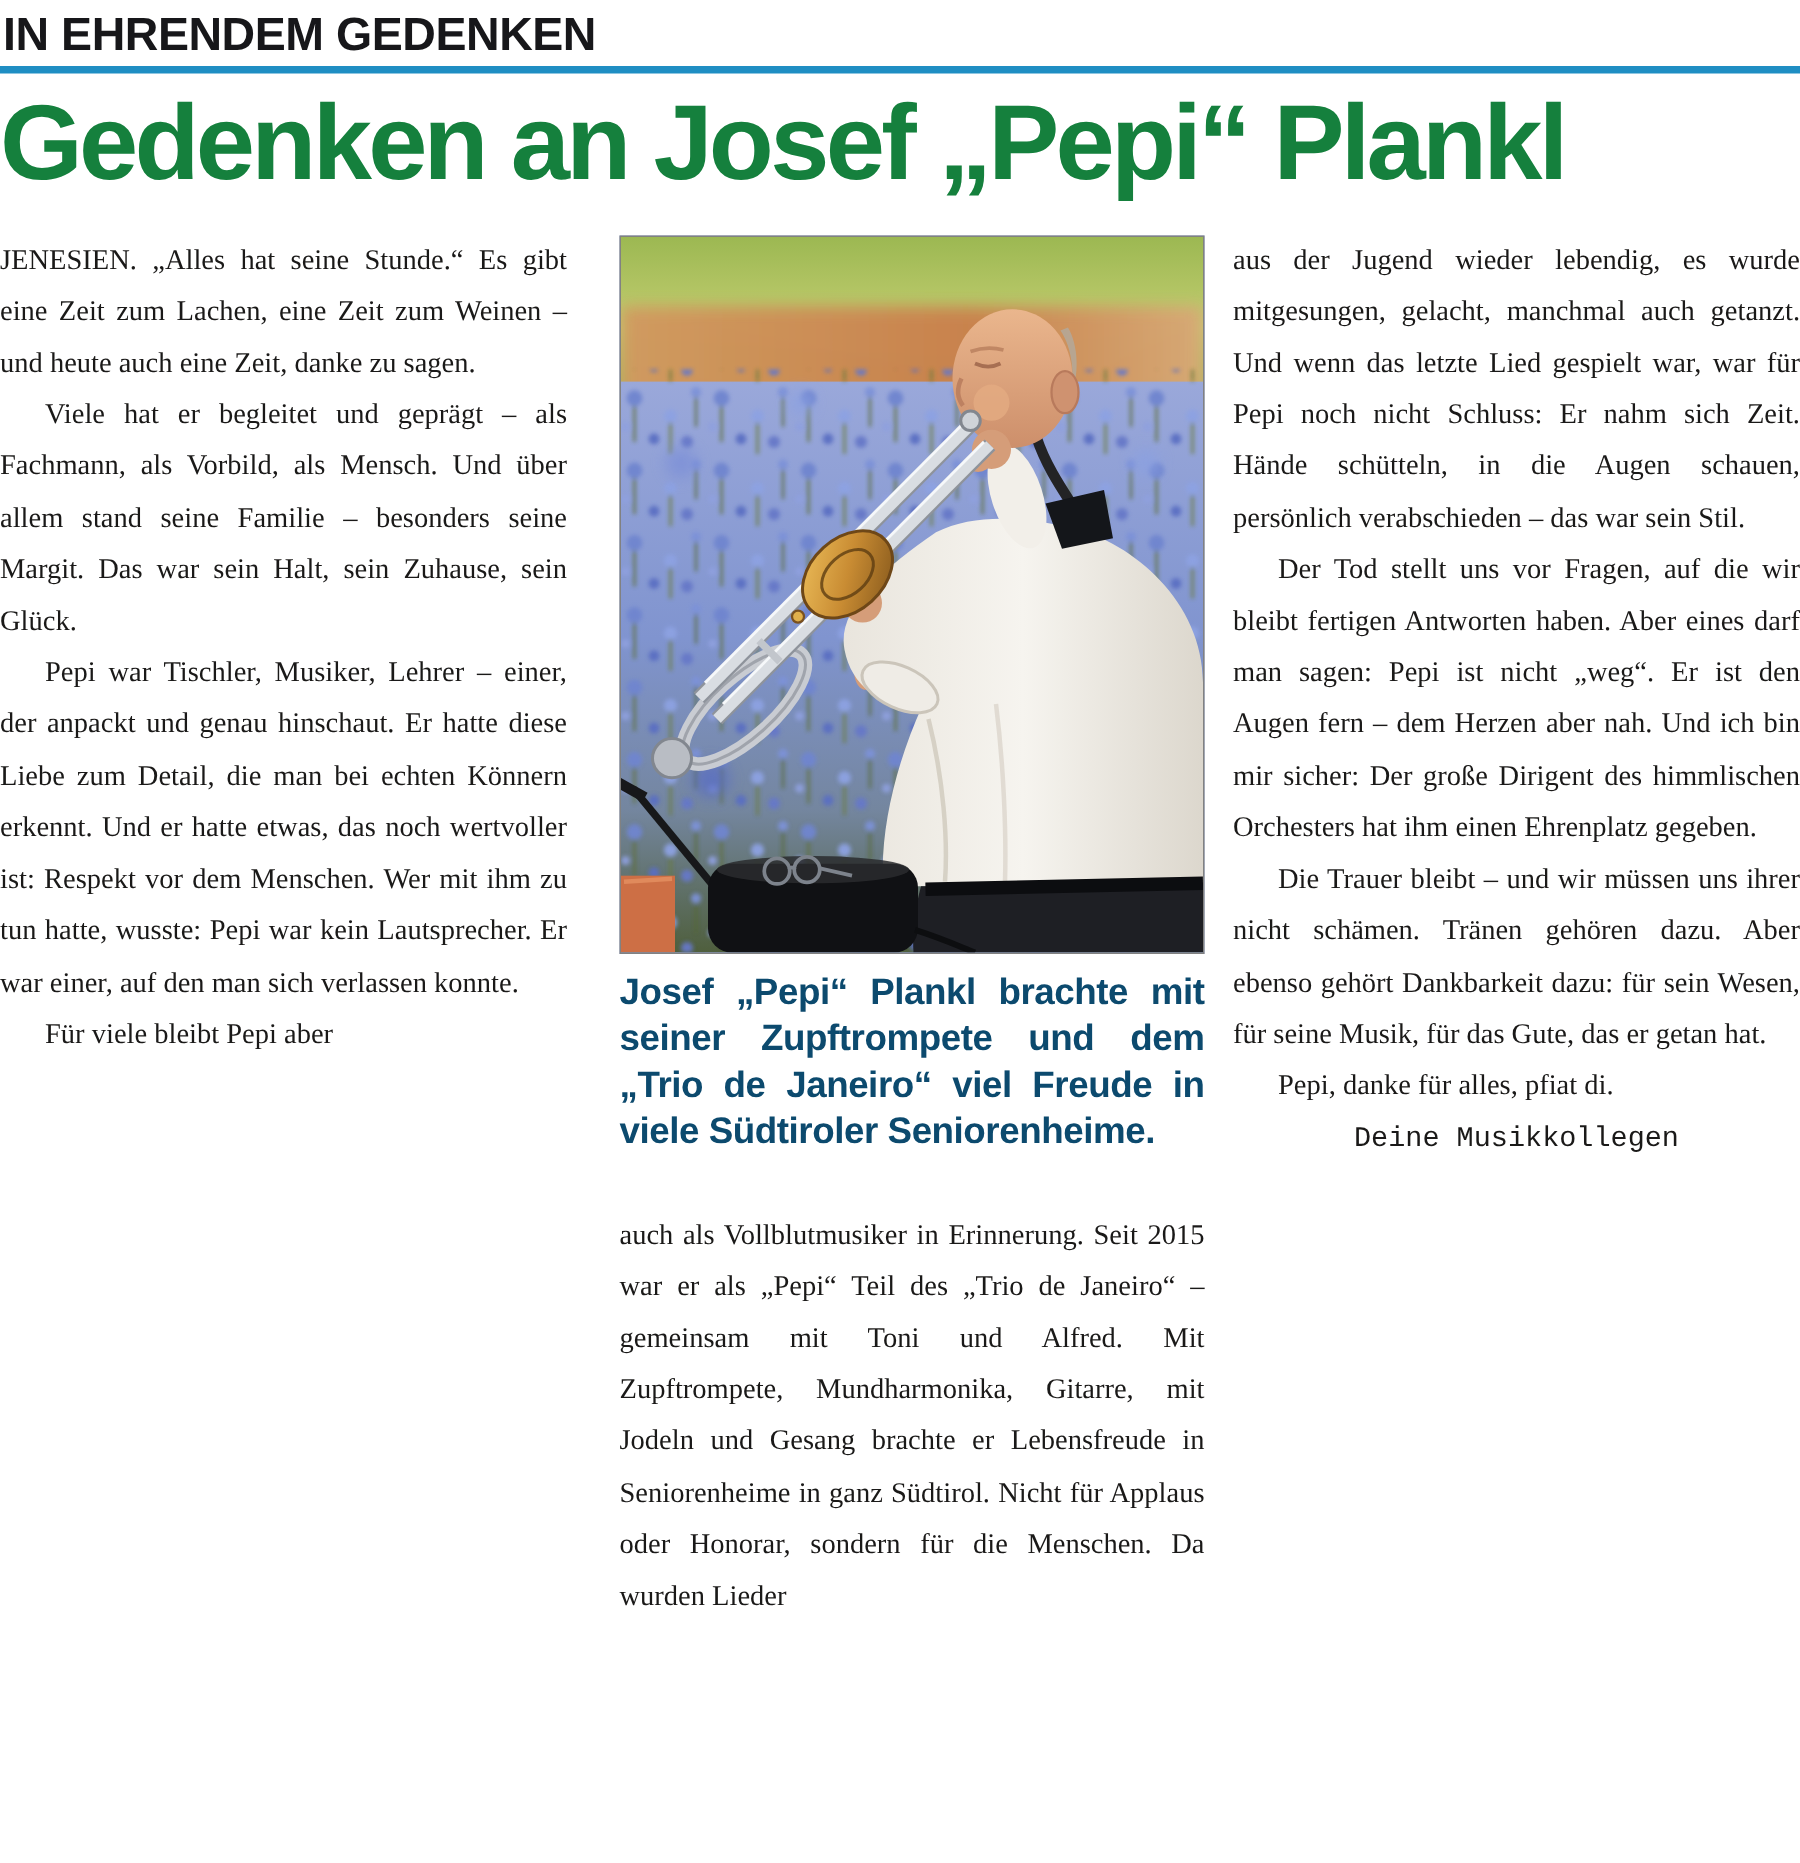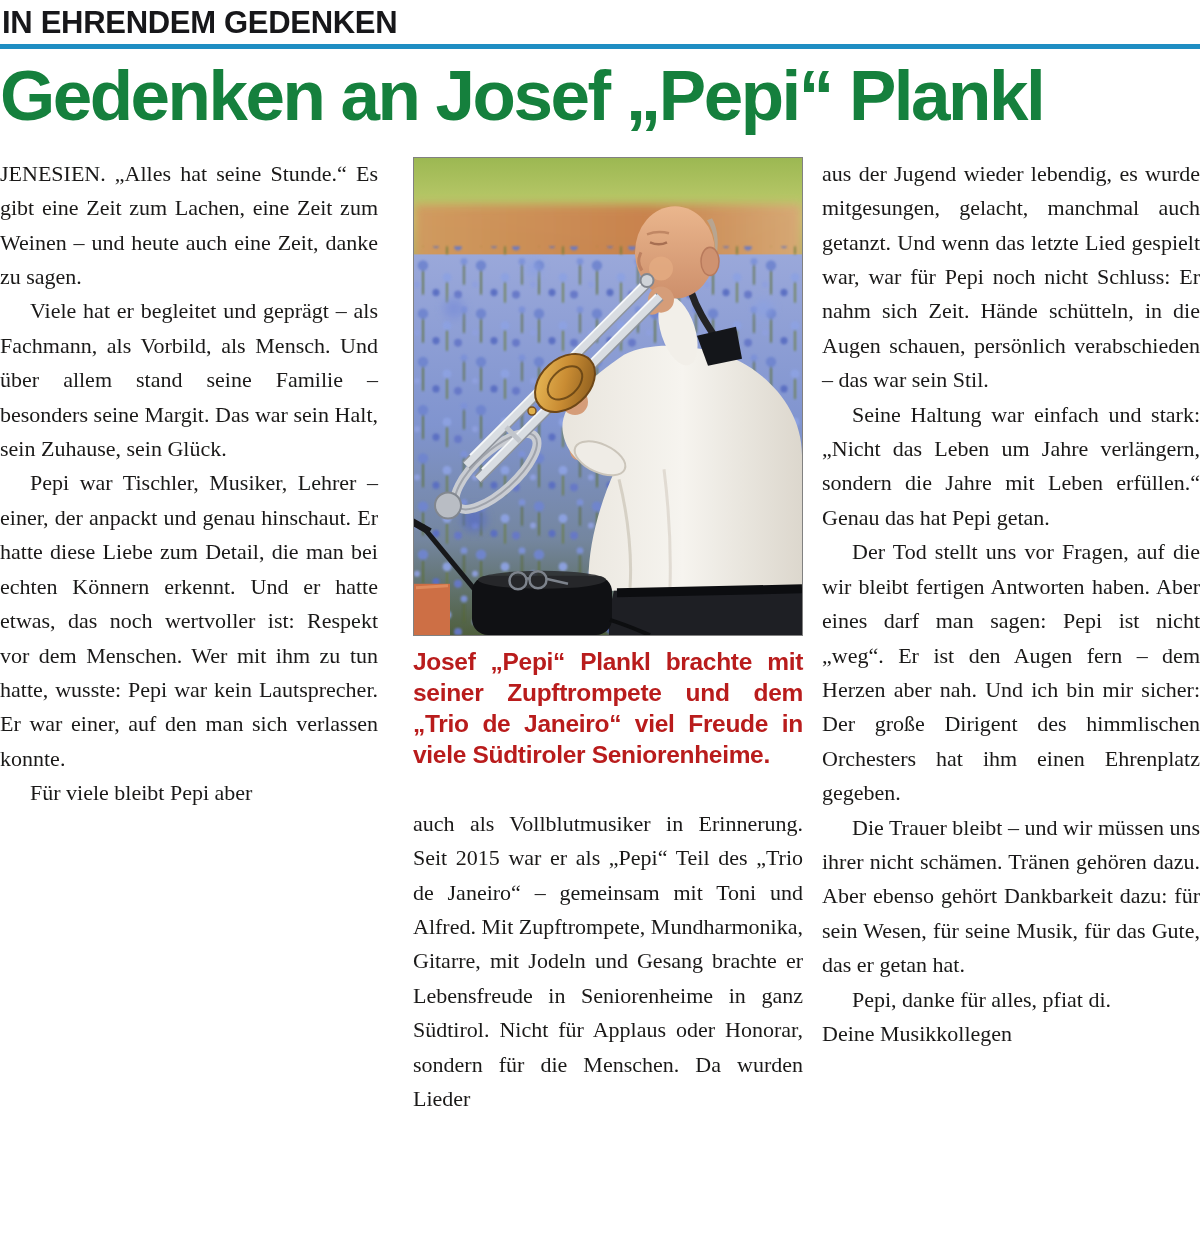--- a/index.html
+++ b/index.html
@@ -17,33 +17,33 @@
             margin:10px 0 0 0;color:#15803d;}
 
   
   .columns{display:grid;grid-template-columns:378px 35px 390px 19px 378px;
            margin-top:24px;}
   .col{min-width:0;}
   .col-1{grid-column:1;}
   .col-2{grid-column:3;}
   .col-3{grid-column:5;}
 
-  .col p{font-size:22px;line-height:34.4px;text-align:justify;margin:0;
+  .col p{font-size:19px;line-height:34.4px;text-align:justify;margin:0;
          hyphens:auto;-webkit-hyphens:auto;overflow-wrap:break-word;}
   .col p.ind{text-indent:30px;}
-  .col p.signoff-right{text-align:left;}
+  .col p.signoff-right{text-align:center;font-family:Liberation Mono, monospace;}
 
   
   figure{margin:0;padding:0;}
   .photo{width:388px;height:477px;border:1px solid #818181;box-sizing:content-box;
          overflow:hidden;background:#8c9fd0;}
   .photo svg{display:block;width:100%;height:100%;}
   .caption{font-family:"Liberation Sans", sans-serif;font-weight:600;
            font-size:24.5px;line-height:31px;text-align:justify;
-           letter-spacing:-0.3px;color:#b91c1c;margin-top:10px;
+           letter-spacing:-0.3px;color:#0c4a6e;margin-top:10px;
            hyphens:auto;-webkit-hyphens:auto;}
   .cont{margin-top:37px !important;}
 </style>
 </head>
 <body>
 
 <div class="page">
 
   <div class="kicker">IN EHRENDEM GEDENKEN</div>
   <div class="accent-rule"></div>
@@ -196,21 +196,20 @@
             </g>
           </svg>
         </div>
         <figcaption class="caption">Josef „Pepi“ Plankl brachte mit seiner Zupftrompete und dem „Trio de Janeiro“ viel Freude in viele Südtiroler Seniorenheime.</figcaption>
       </figure>
       <p class="cont">auch als Vollblutmusiker in Erinnerung. Seit 2015 war er als „Pepi“ Teil des „Trio de Janeiro“ – gemeinsam mit Toni und Alfred. Mit Zupftrompete, Mundharmonika, Gitarre, mit Jodeln und Gesang brachte er Lebensfreude in Seniorenheime in ganz Südtirol. Nicht für Applaus oder Honorar, sondern für die Menschen. Da wurden Lieder</p>
     </div>
 
     <div class="col col-3">
       <p>aus der Jugend wieder lebendig, es wurde mitgesungen, gelacht, manchmal auch getanzt. Und wenn das letzte Lied gespielt war, war für Pepi noch nicht Schluss: Er nahm sich Zeit. Hände schütteln, in die Augen schauen, persönlich verabschieden – das war sein Stil.</p>
-      <p class="ind">Seine Haltung war einfach und stark: „Nicht das Leben um Jahre verlängern, sondern die Jahre mit Leben erfüllen.“ Genau das hat Pepi getan.</p>
       <p class="ind">Der Tod stellt uns vor Fragen, auf die wir bleibt fertigen Antworten haben. Aber eines darf man sagen: Pepi ist nicht „weg“. Er ist den Augen fern – dem Herzen aber nah. Und ich bin mir sicher: Der große Dirigent des himmlischen Orchesters hat ihm einen Ehrenplatz gegeben.</p>
       <p class="ind">Die Trauer bleibt – und wir müssen uns ihrer nicht schämen. Tränen gehören dazu. Aber ebenso gehört Dankbarkeit dazu: für sein Wesen, für seine Musik, für das Gute, das er getan hat.</p>
       <p class="ind">Pepi, danke für alles, pfiat di.</p>
       <p class="signoff-right">Deine Musikkollegen</p>
     </div>
 
   </div>
 </div>
 
 </body></html>

